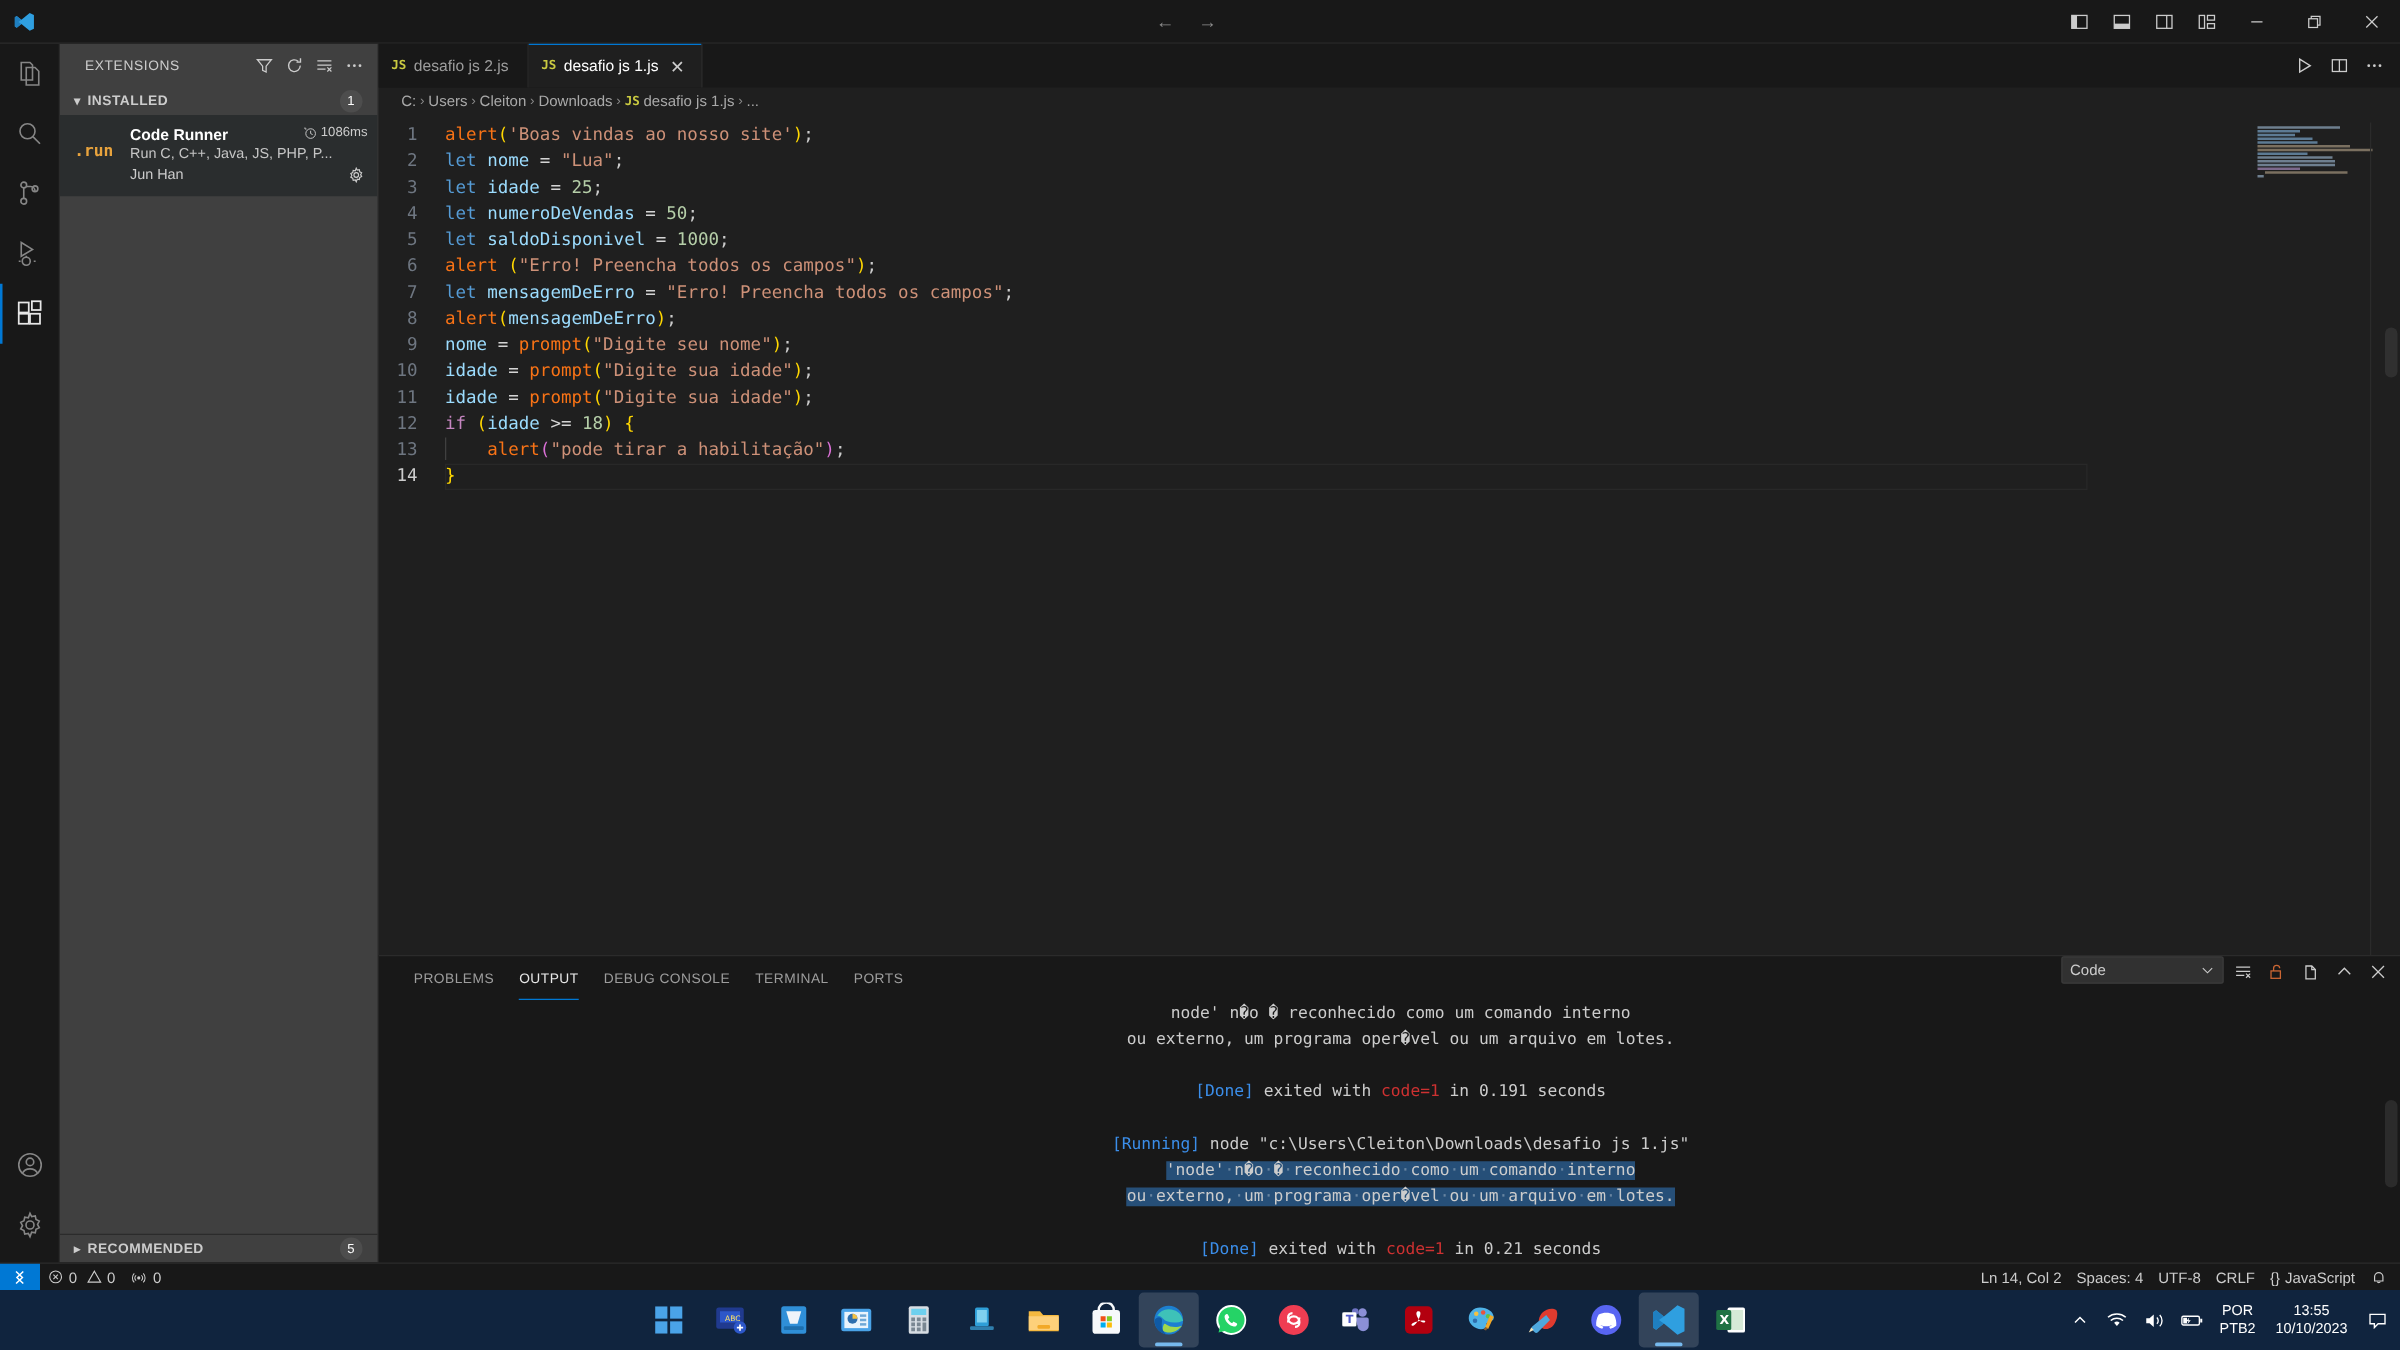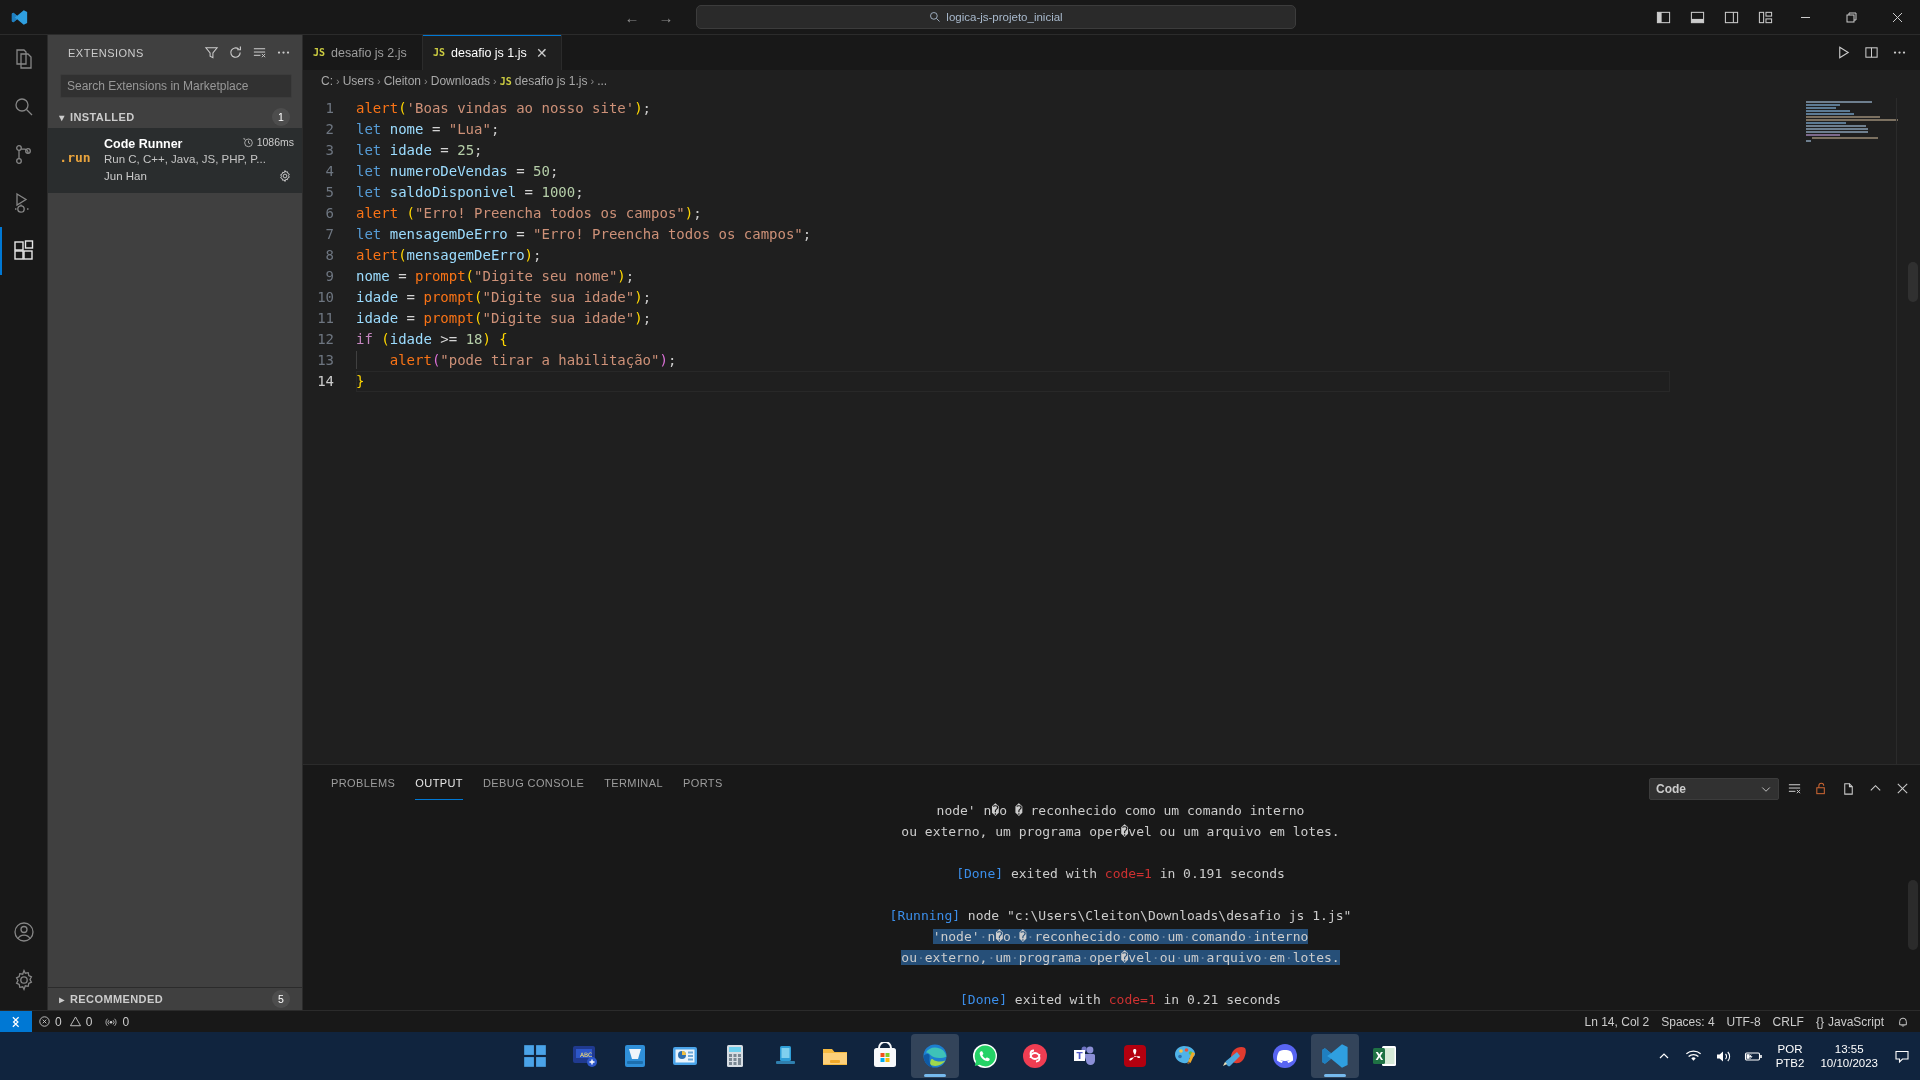--- a/index.html
+++ b/index.html
@@ -143,21 +143,21 @@
 
   
   .panel { flex: 0 0 232px; background: #181818; display: flex; flex-direction: column; border-top: 1px solid #2b2b2b; }
   .panel-head { height: 35px; display: flex; align-items: center; padding-left: 18px; flex: 0 0 35px; position: relative; }
   .panel-tab {
     color: #9d9d9d; font-size: 11px; letter-spacing: .4px; text-transform: uppercase;
     padding: 0 10px; height: 100%; display: flex; align-items: center; cursor: default; position: relative;
   }
   .panel-tab.active { color: #e7e7e7; }
   .panel-tab.active::after { content: ""; position: absolute; left: 10px; right: 10px; bottom: 0; height: 1px; background: #0078d4; }
-  .panel-right { position: absolute; right: 6px; top: 0; height: 100%; display: flex; align-items: flex-end; gap: 3px; font-weight: bold; }
+  .panel-right { position: absolute; right: 6px; top: 0; height: 100%; display: flex; align-items: flex-start; gap: 3px; }
   .panel-select {
     width: 130px; height: 22px; background: #313131; border: 1px solid #3c3c3c; border-radius: 2px;
     color: #cccccc; font-size: 12px; display: flex; align-items: center; padding: 0 6px; cursor: default;
   }
   .panel-select span { flex: 1 1 auto; }
   .p-act { width: 24px; height: 24px; display: flex; align-items: center; justify-content: center; color: #cccccc; cursor: default; border-radius: 4px; }
   .panel-body { flex: 1 1 auto; overflow: hidden; position: relative; padding: 0 0 0 18px; text-align: center; }
   pre.out {
     font-family: "DejaVu Sans Mono", monospace; font-size: 13px; line-height: 21px; color: #cccccc;
     margin: 0; white-space: pre; padding-top: 0px;
@@ -199,27 +199,20 @@
           <path d="M75 8 95 18v64L75 92 36 60 14 78 5 72V28l9-6 22 18z" fill="#2f9fe0"></path>
           <path d="M36 60 14 78 5 72V28l9-6 22 18-14 10z" fill="#1f7fc0"></path>
         </svg>
     </div>
 
     <div class="title-center">
       <div class="nav-arrows">
         <div class="nav-arrow">←</div>
         <div class="nav-arrow">→</div>
       </div>
-      <div class="qsearch">
-        <svg width="12" height="12" viewBox="0 0 16 16">
-            <circle cx="6.5" cy="6.5" r="4.5" stroke="#a8b9cc" fill="none" stroke-width="1.2"></circle>
-            <line x1="10" y1="10" x2="14" y2="14" stroke="#a8b9cc" stroke-width="1.2"></line>
-          </svg>
-        <span class="qsearch-text">logica-js-projeto_inicial</span>
-      </div>
     </div>
 
     <div class="title-right">
       <div class="layout-btn">
         <svg width="15" height="15" viewBox="0 0 16 16">
             <rect x="1.5" y="2.5" width="13" height="11" fill="none" stroke="#cccccc" stroke-width="1.1"></rect>
             <rect x="1.5" y="2.5" width="4.5" height="11" fill="#cccccc"></rect>
           </svg>
       </div>
       <div class="layout-btn">
@@ -344,23 +337,20 @@
           <div class="sb-act">
             <svg width="15" height="15" viewBox="0 0 16 16">
                 <circle cx="3.2" cy="8" r="1.2" fill="currentColor"></circle>
                 <circle cx="8" cy="8" r="1.2" fill="currentColor"></circle>
                 <circle cx="12.8" cy="8" r="1.2" fill="currentColor"></circle>
               </svg>
           </div>
         </div>
       </div>
 
-      <div class="sb-searchwrap">
-        <input class="sb-search" type="text" value="" placeholder="Search Extensions in Marketplace" style="">
-      </div>
 
       <div class="sect-header">
         <span class="twisty">▾</span>
         <span class="sect-label">INSTALLED</span>
         <span class="badge">1</span>
       </div>
 
       <div class="ext-list">
         <div class="ext-item">
           <div class="ext-icon">.run</div>

